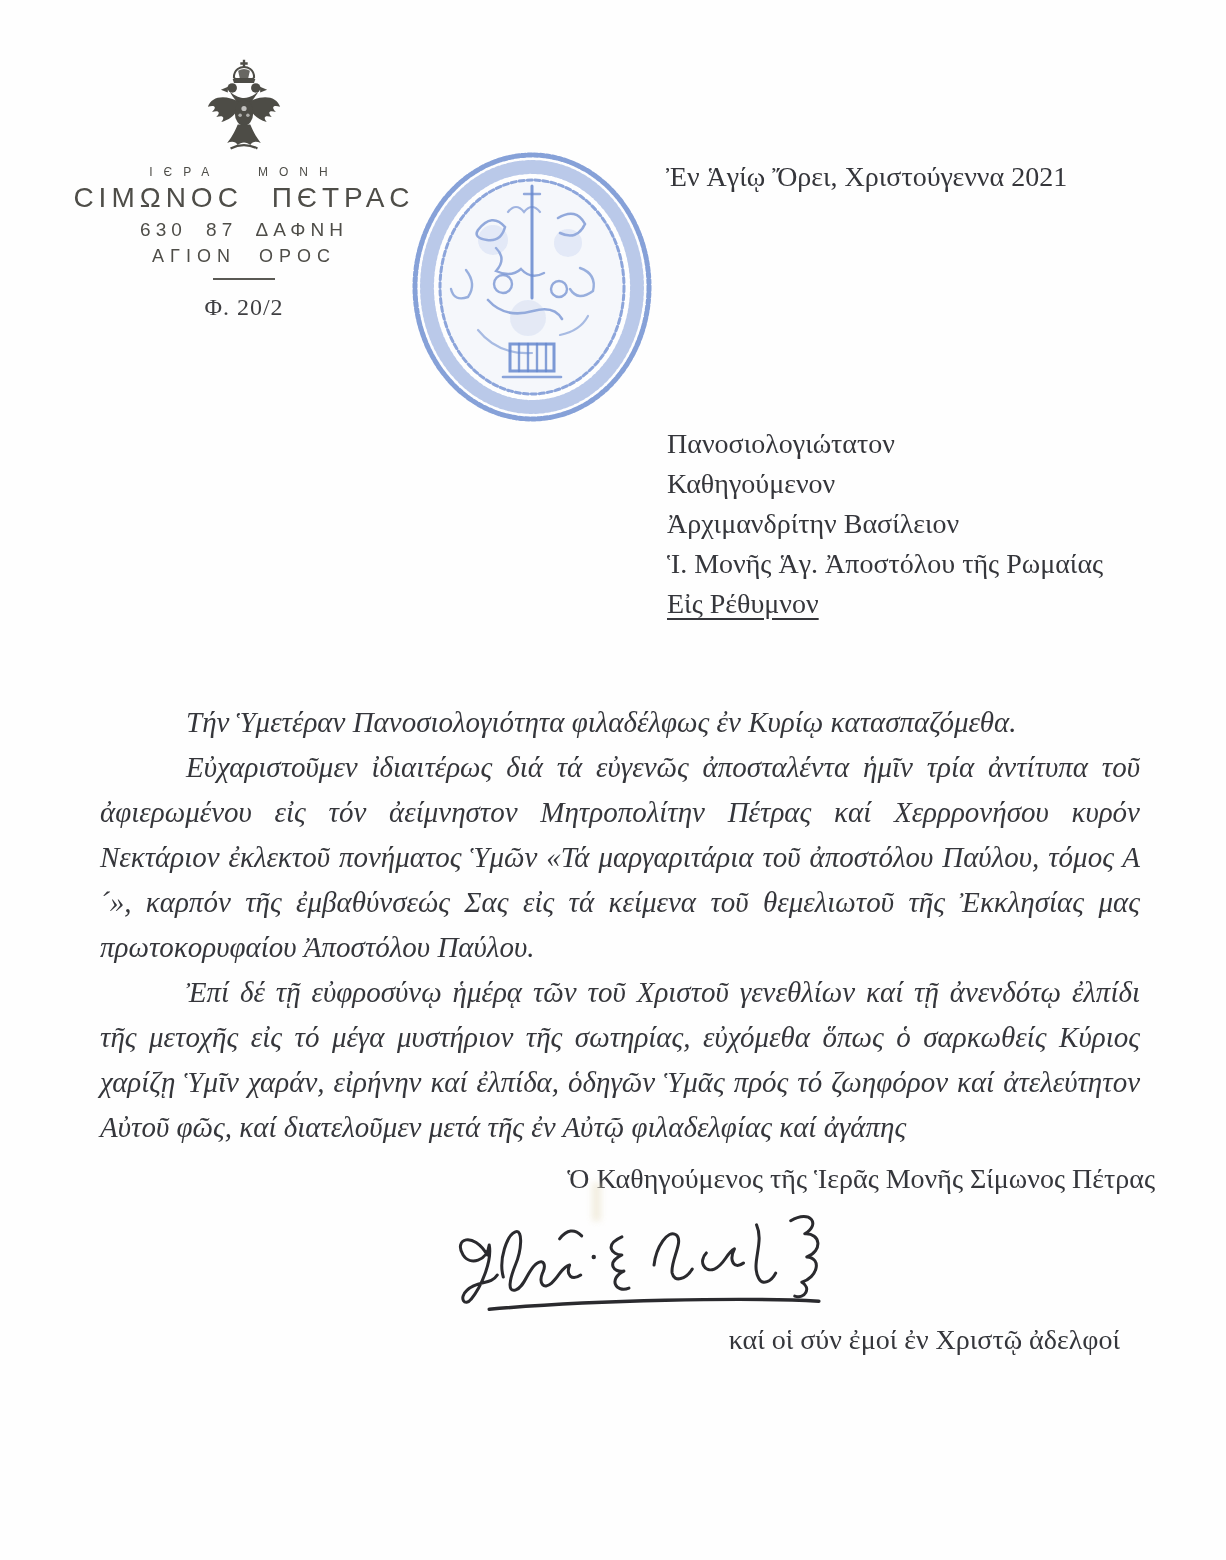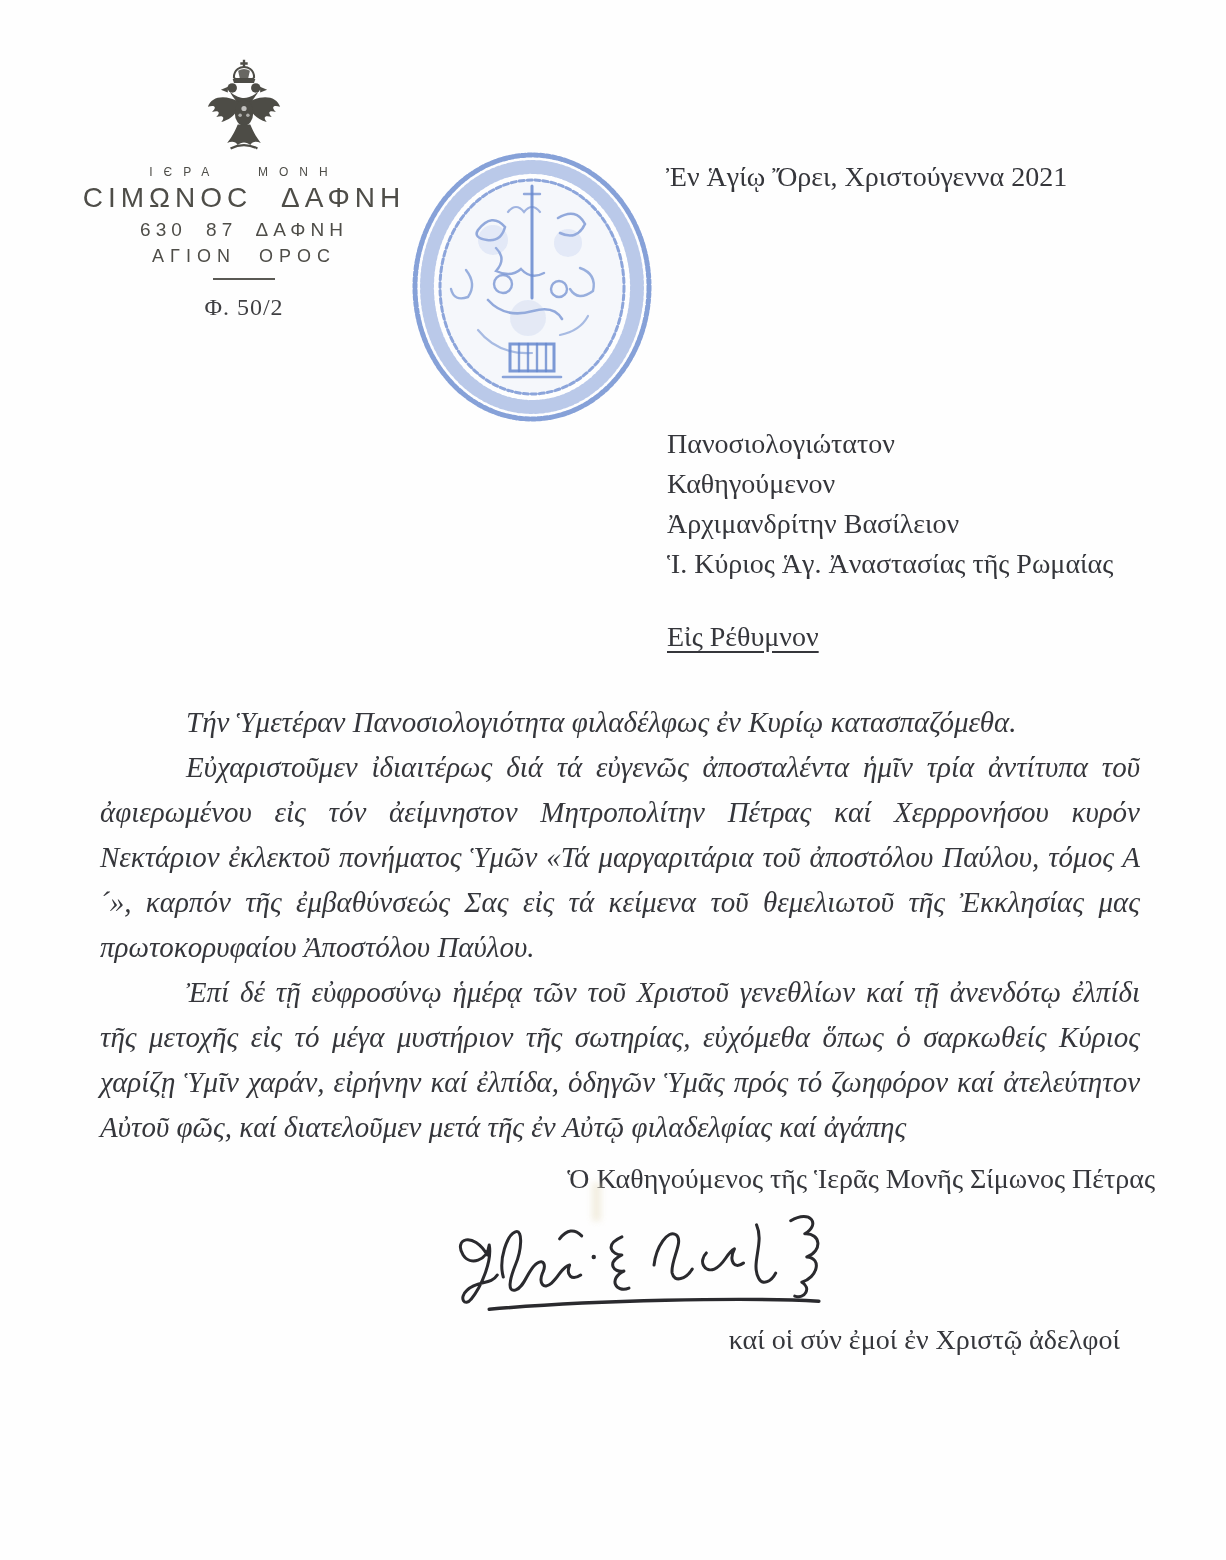--- a/index.html
+++ b/index.html
@@ -31,21 +31,21 @@
 
   
   .seal{position:absolute;left:408px;top:148px;width:248px;height:278px;opacity:.92;}
 
   
   .date-line{position:absolute;left:666px;top:161px;font-size:28px;white-space:nowrap;}
 
   
   .recipient{position:absolute;left:667px;top:424px;font-size:28px;line-height:40px;}
   .recipient .r-line{white-space:nowrap;}
-  .recipient .underlined{text-decoration:underline;text-underline-offset:5px;margin-top:33px;}
+  .recipient .underlined{text-decoration:underline;text-underline-offset:5px;}
 
   
   .body-text{position:absolute;left:100px;top:700px;width:1040px;
              font-size:29px;line-height:45px;text-align:justify;font-style:italic;}
   .body-text p{margin:0;text-indent:86px;}
 
   
   .closing-line{position:absolute;left:115px;top:1163px;width:1040px;
                 text-align:right;font-size:28px;}
   .signature{position:absolute;left:443px;top:1202px;width:402px;height:122px;}
@@ -83,25 +83,25 @@
         <ellipse cx="50" cy="64" rx="11" ry="15.5"></ellipse>
         <circle cx="50" cy="59" r="3.1" fill="#ffffff" opacity=".65"></circle>
         <circle cx="45.4" cy="67" r="2.1" fill="#ffffff" opacity=".55"></circle>
         <circle cx="54.6" cy="67" r="2.1" fill="#ffffff" opacity=".55"></circle>
 
         <path d="M42.5 78 C 38.5 88 34.5 94 30 100 C 36 97.5 40 98.5 42.5 102.5 C 46.5 98.5 53.5 98.5 57.5 102.5 C 60 98.5 64 97.5 70 100 C 65.5 94 61.5 88 57.5 78 Z"></path>
         <path d="M34 106.5 q16 -8 32 0" fill="none" stroke="#4d4c46" stroke-width="2.6"></path>
       </g>
     </svg>
     <div class="lh-line1">ΙЄΡΑ ΜΟΝΗ</div>
-    <div class="lh-line2">CΙΜΩΝΟC ΔΑΦΝΗ</div>
+    <div class="lh-line2">CΙΜΩΝΟC ΠЄΤΡΑC</div>
     <div class="lh-line3">630 87 ΔΑΦΝΗ</div>
     <div class="lh-line4">ΑΓΙΟΝ ΟΡΟC</div>
     <div class="lh-divider"></div>
-    <div class="lh-ref">Φ. 50/2</div>
+    <div class="lh-ref">Φ. 20/2</div>
   </div>
 
   <svg class="seal" viewBox="0 0 248 278" aria-hidden="true">
     <g stroke="var(--seal-blue,#5b7fcb)" fill="none" stroke-linecap="round">
       <ellipse cx="124" cy="139" rx="92" ry="107" fill="#7b97d6" opacity="0.08" stroke="none"></ellipse>
       <ellipse cx="124" cy="139" rx="117" ry="132" stroke-width="5" stroke-dasharray="4 2.2" opacity=".8"></ellipse>
       <ellipse cx="124" cy="139" rx="105" ry="120" stroke-width="14" stroke-dasharray="2.6 3.1" opacity=".45"></ellipse>
       <ellipse cx="124" cy="139" rx="92" ry="107" stroke-width="3" stroke-dasharray="5 3" opacity=".75"></ellipse>
 
       <path d="M124 38 V 150" stroke-width="3" opacity=".85"></path>
@@ -128,21 +128,21 @@
       <circle cx="120" cy="170" r="18" fill="var(--seal-blue-light,#9db3e2)" opacity=".2" stroke="none"></circle>
     </g>
   </svg>
 
   <div class="date-line">Ἐν Ἁγίῳ Ὄρει, Χριστούγεννα 2021</div>
 
   <div class="recipient">
     <div class="r-line">Πανοσιολογιώτατον</div>
     <div class="r-line">Καθηγούμενον</div>
     <div class="r-line">Ἀρχιμανδρίτην Βασίλειον</div>
-    <div class="r-line">Ἱ. Κύριος Ἁγ. Ἀναστασίας τῆς Ρωμαίας</div>
+    <div class="r-line">Ἱ. Μονῆς Ἁγ. Ἀποστόλου τῆς Ρωμαίας</div>
     <div class="r-line underlined">Εἰς Ρέθυμνον</div>
   </div>
 
   <div class="body-text">
     <p>Τήν Ὑμετέραν Πανοσιολογιότητα φιλαδέλφως ἐν Κυρίῳ κατασπαζόμεθα.</p>
     <p>Εὐχαριστοῦμεν ἰδιαιτέρως διά τά εὐγενῶς ἀποσταλέντα ἡμῖν τρία ἀντίτυπα τοῦ ἀφιερωμένου εἰς τόν ἀείμνηστον Μητροπολίτην Πέτρας καί Χερρρονήσου κυρόν Νεκτάριον ἐκλεκτοῦ πονήματος Ὑμῶν «Τά μαργαριτάρια τοῦ ἀποστόλου Παύλου, τόμος Α´», καρπόν τῆς ἐμβαθύνσεώς Σας εἰς τά κείμενα τοῦ θεμελιωτοῦ τῆς Ἐκκλησίας μας πρωτοκορυφαίου Ἀποστόλου Παύλου.</p>
     <p>Ἐπί δέ τῇ εὐφροσύνῳ ἡμέρᾳ τῶν τοῦ Χριστοῦ γενεθλίων καί τῇ ἀνενδότῳ ἐλπίδι τῆς μετοχῆς εἰς τό μέγα μυστήριον τῆς σωτηρίας, εὐχόμεθα ὅπως ὁ σαρκωθείς Κύριος χαρίζῃ Ὑμῖν χαράν, εἰρήνην καί ἐλπίδα, ὁδηγῶν Ὑμᾶς πρός τό ζωηφόρον καί ἀτελεύτητον Αὐτοῦ φῶς, καί διατελοῦμεν μετά τῆς ἐν Αὐτῷ φιλαδελφίας καί ἀγάπης</p>
   </div>
 
   <div class="closing-line">Ὁ Καθηγούμενος τῆς Ἱερᾶς Μονῆς Σίμωνος Πέτρας</div>

